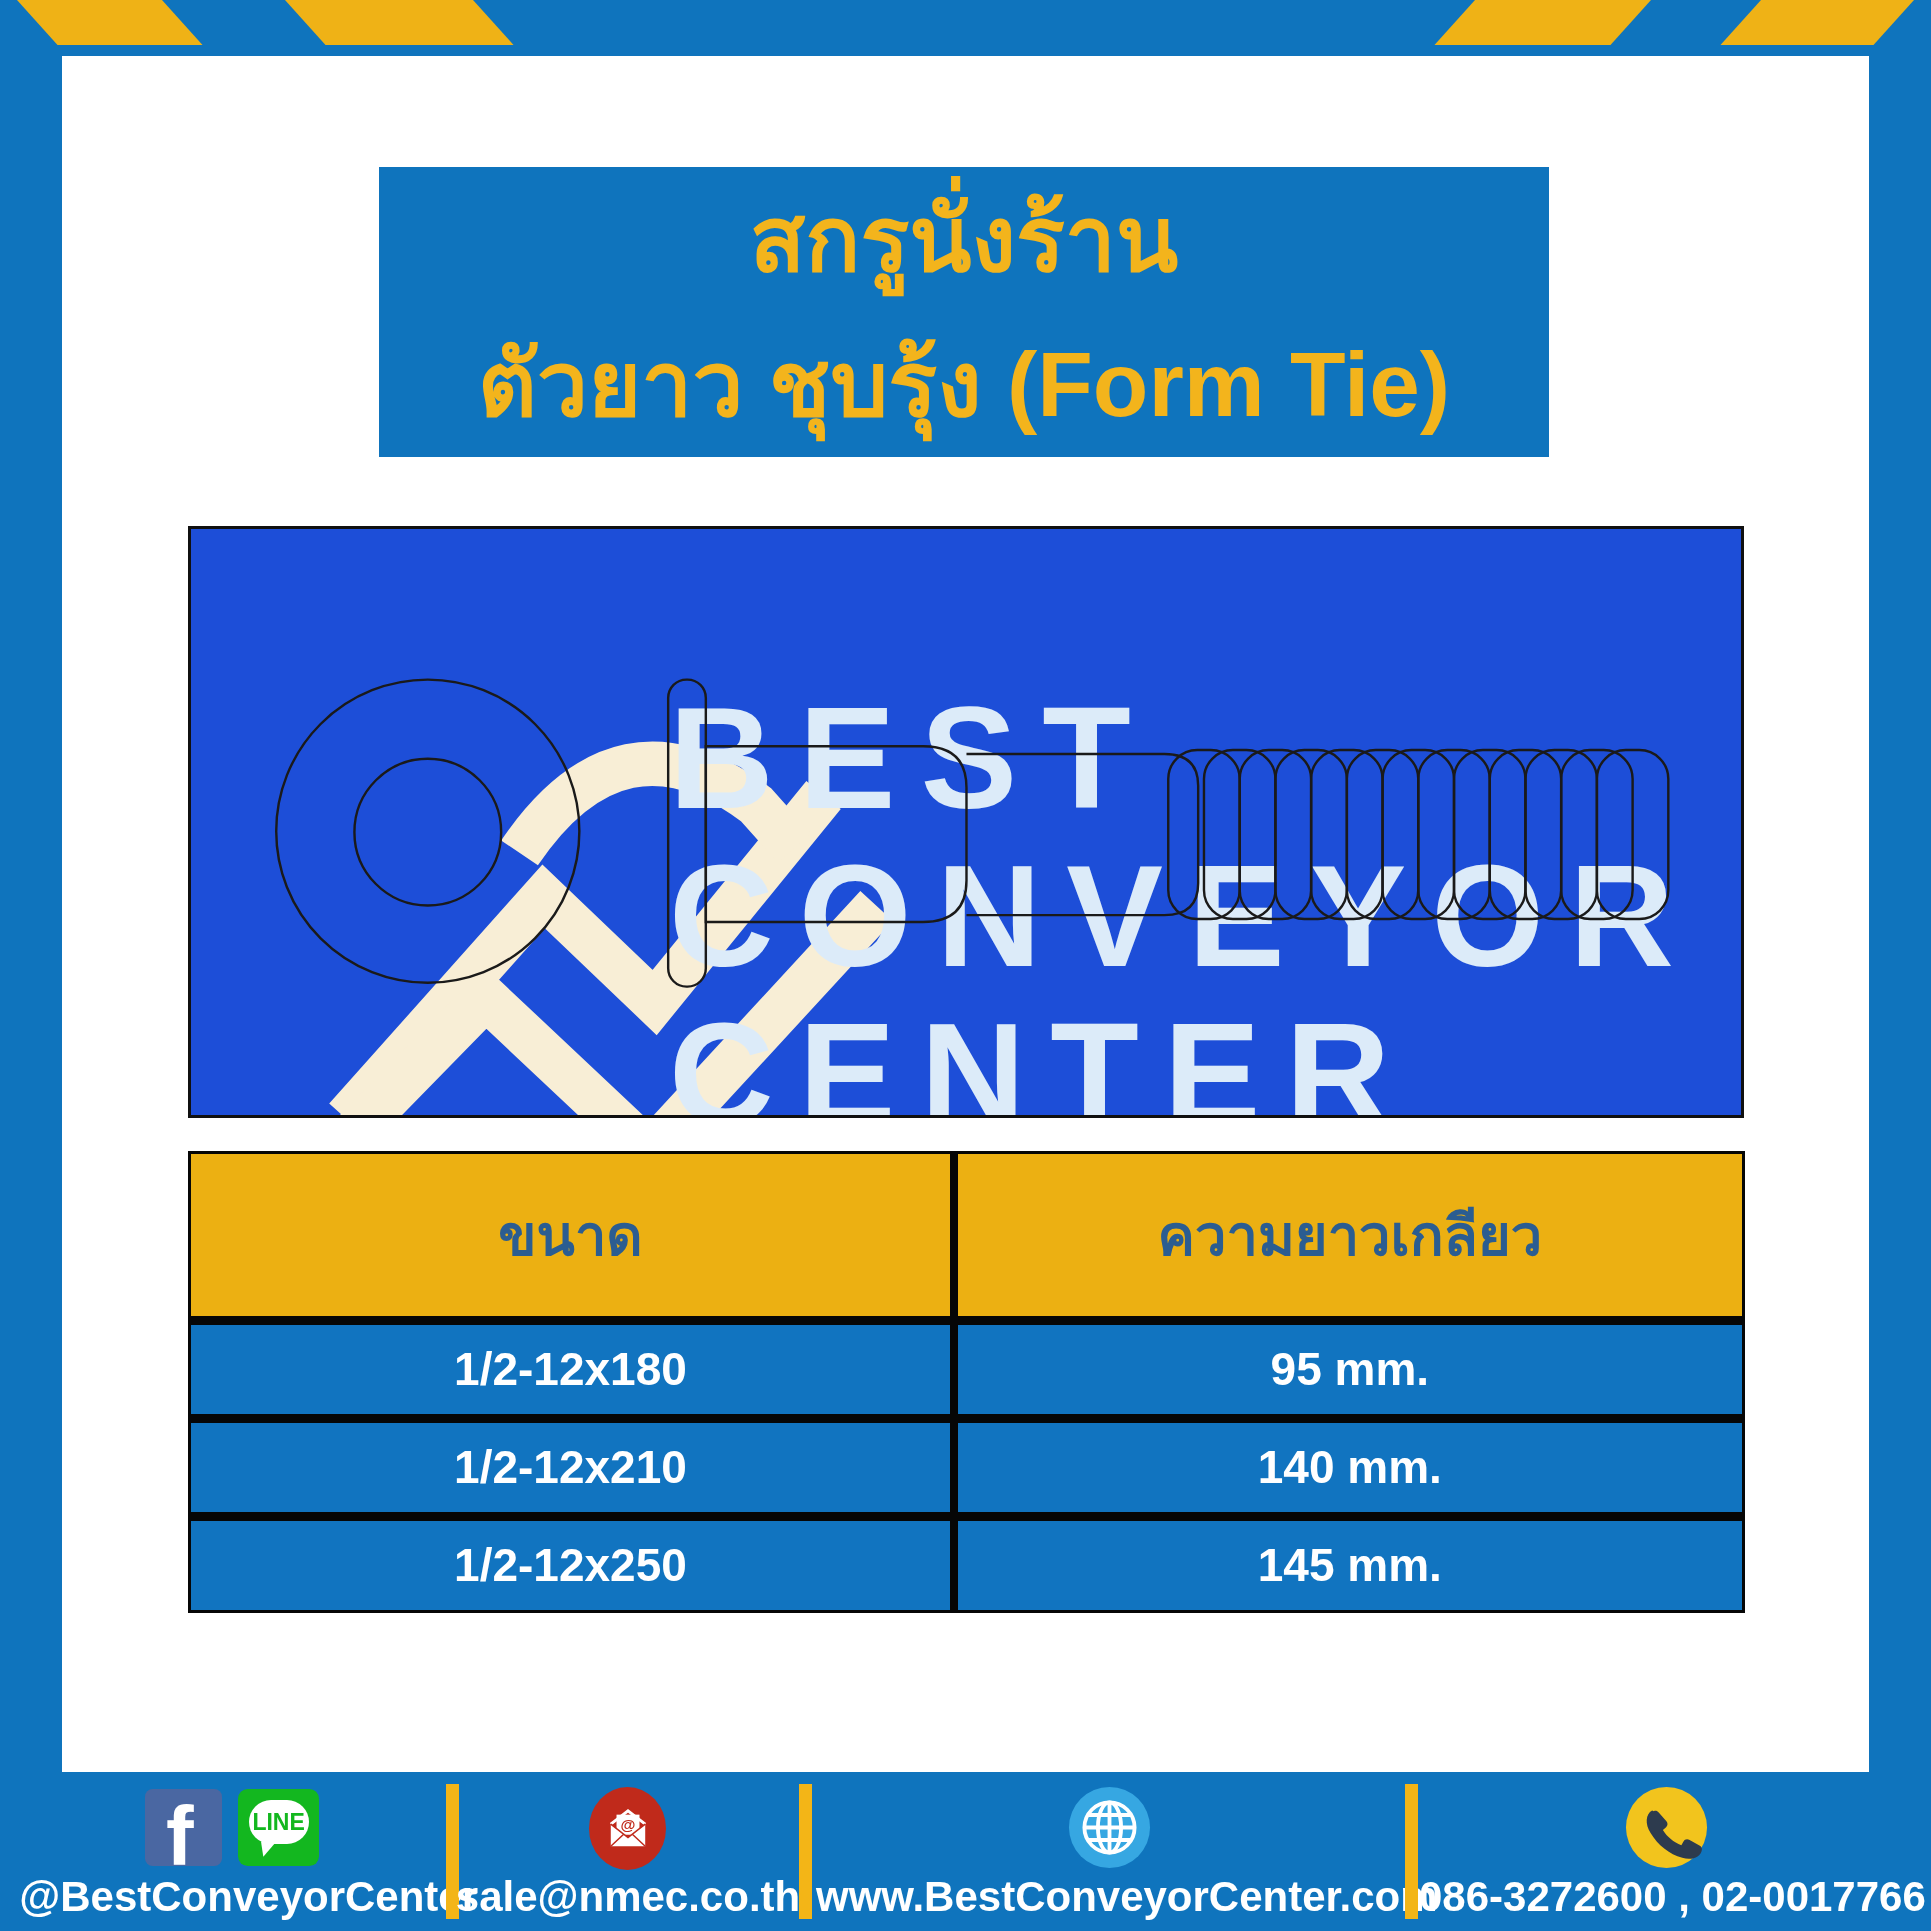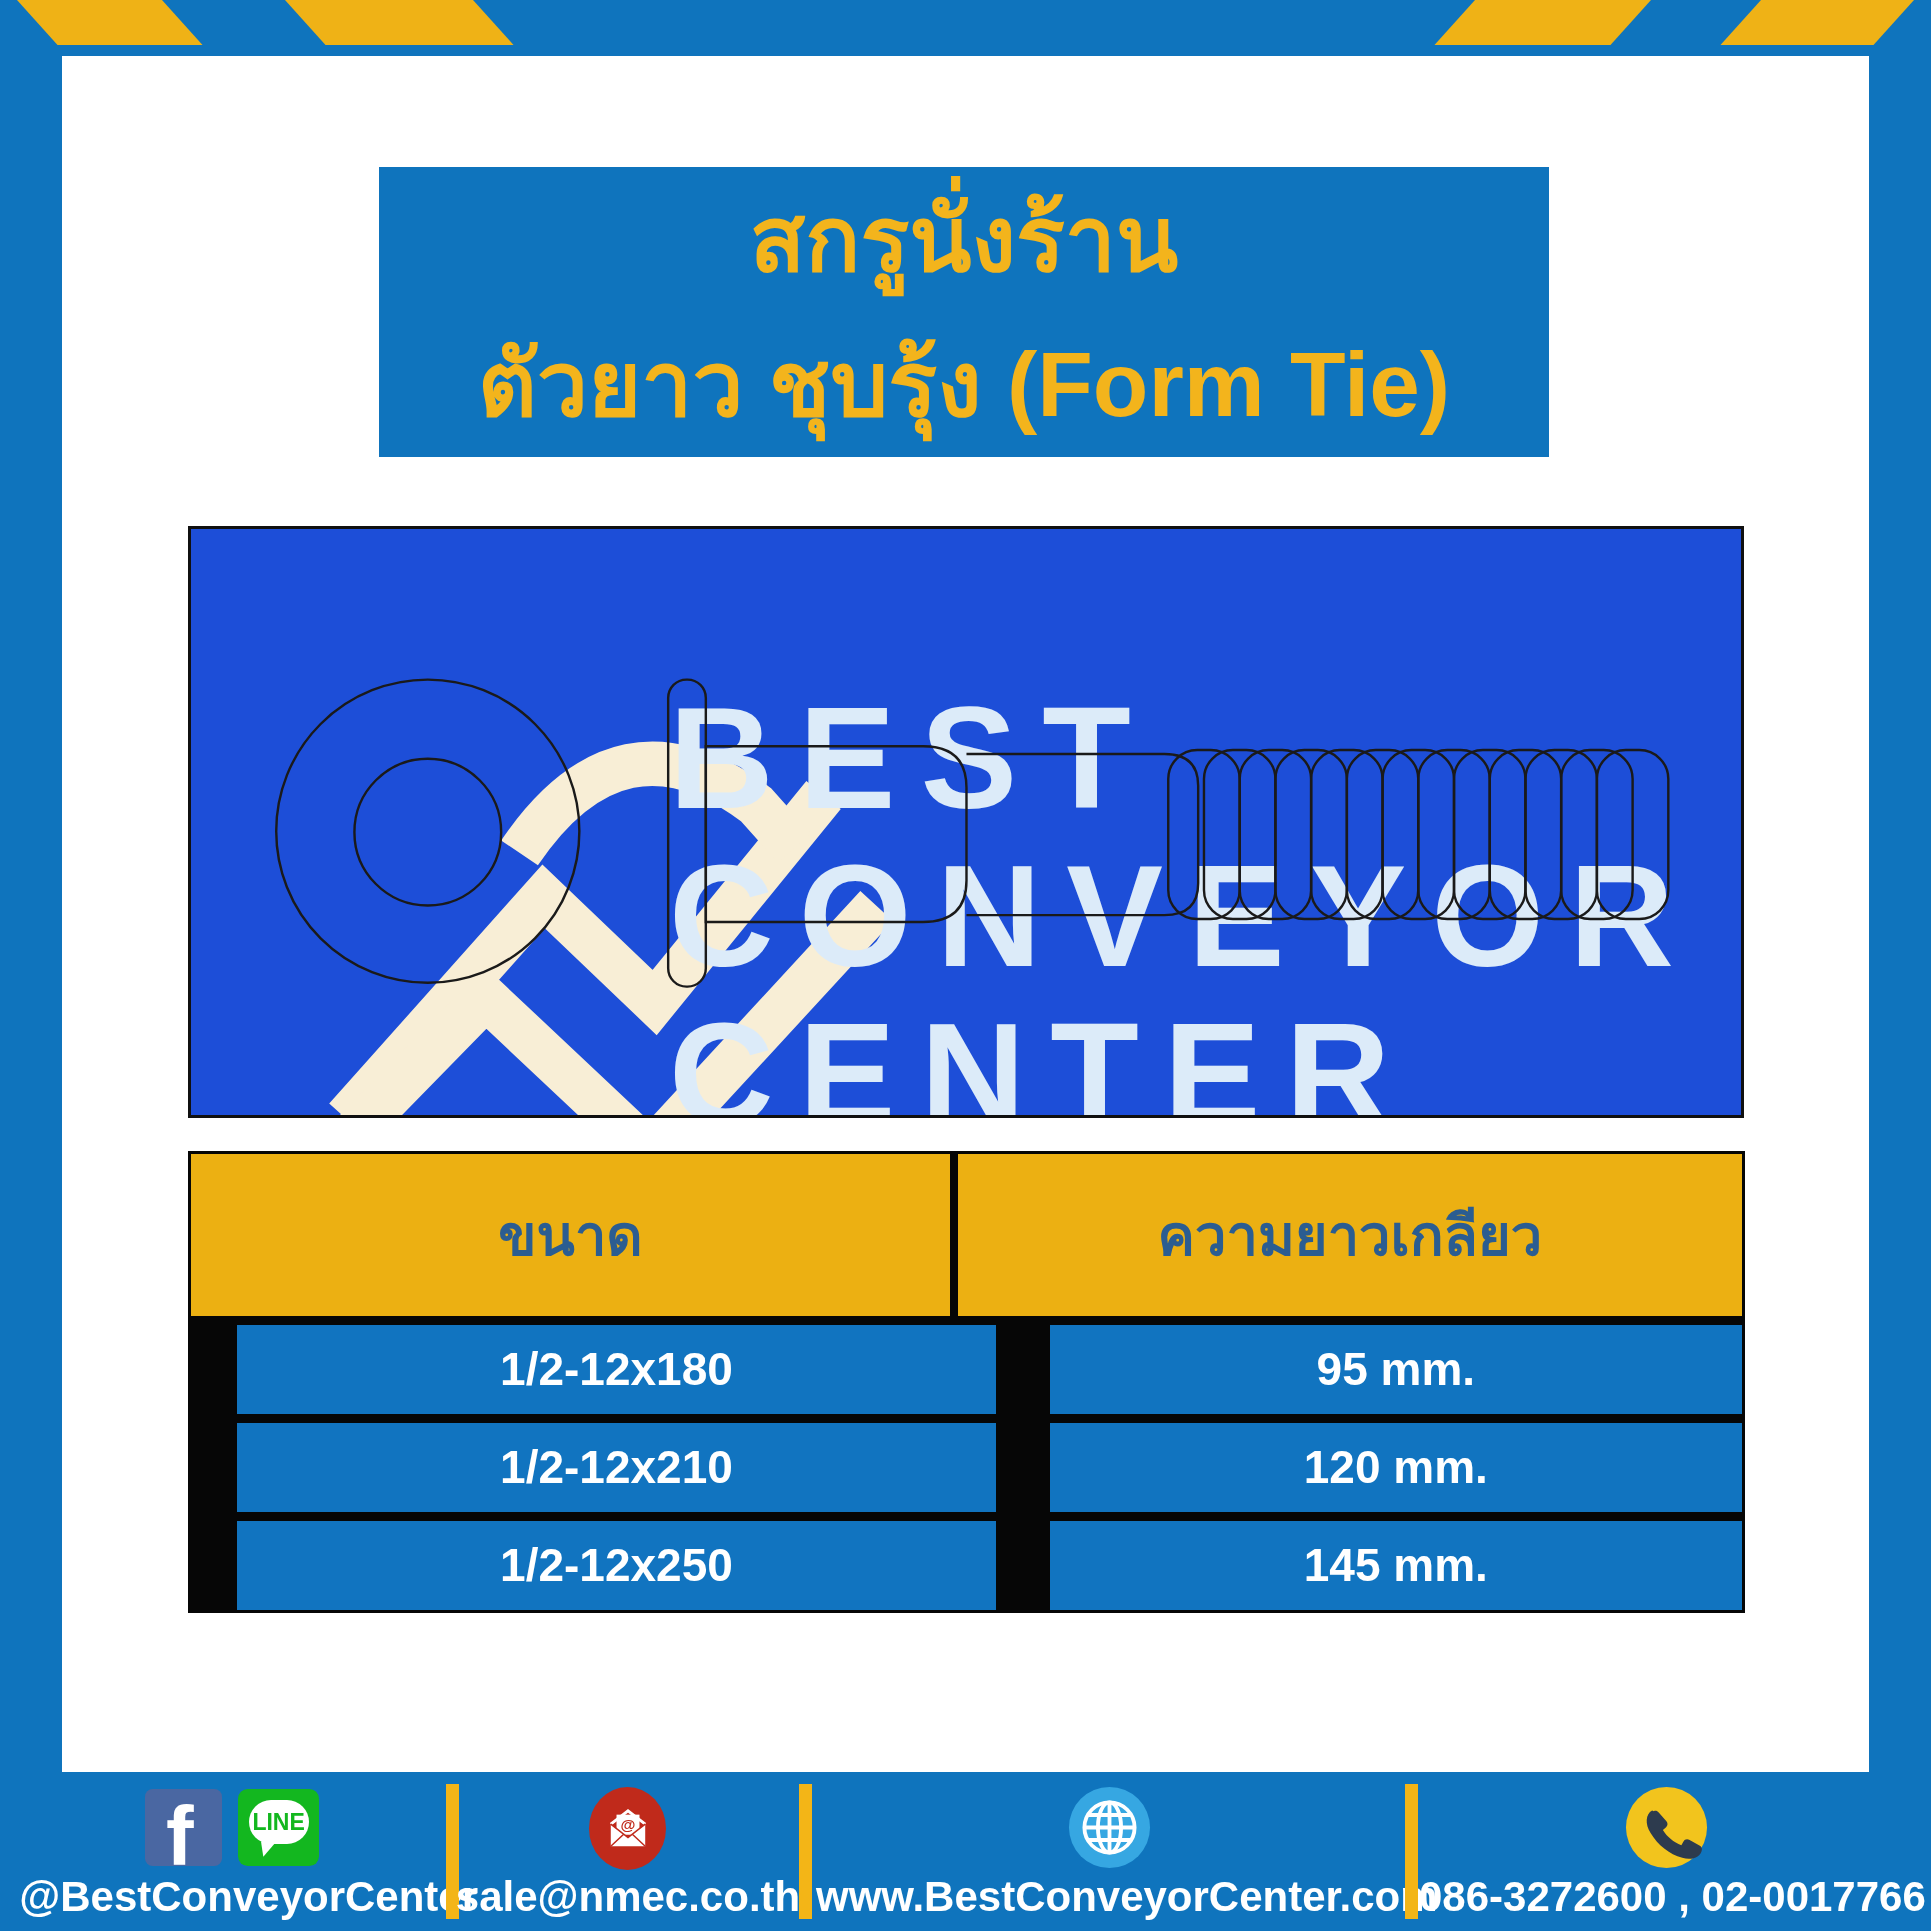--- a/index.html
+++ b/index.html
@@ -30,21 +30,21 @@
 
   
   .spec-table{position:absolute;left:188px;top:1151px;width:1557px;height:462px;background:#060606;
               box-sizing:border-box;padding:3px;display:flex;flex-direction:column;gap:8.7px;}
   .t-header{display:flex;gap:7.7px;height:162px;flex:0 0 162px;}
   .t-row{display:flex;gap:7.7px;flex:1;}
   .t-cell{display:flex;align-items:center;justify-content:center;}
   .t-cell-l{width:759px;flex:0 0 759px;}
   .t-cell-r{flex:1;}
   .t-head-cell{background:#ecb012;color:#2b5d91;font-weight:bold;font-size:56px;}
-  .t-data-cell{background:#1174c0;color:#ffffff;font-weight:600;font-size:46px;margin-left:46px;}
+  .t-data-cell{background:#1174c0;color:#ffffff;font-weight:600;font-size:46px;}
 
   
   .footer{position:absolute;left:0;top:1772px;width:1931px;height:159px;background:#0f74bd;}
   .f-divider{position:absolute;top:11.6px;width:12.6px;height:135px;background:#f3b517;}
   .fd1{left:446px;} .fd2{left:799px;} .fd3{left:1405px;}
   .f-text{position:absolute;top:98px;height:54px;line-height:54px;color:#fff;font-weight:bold;
           font-size:42px;text-align:center;white-space:nowrap;}
   .ft1{left:19.3px;width:425px;} .ft2{left:454px;width:348px;}
   .ft3{left:816px;width:584px;} .ft4{left:1419px;width:497px;}
 
@@ -127,21 +127,21 @@
     <div class="t-header">
       <div class="t-cell t-cell-l t-head-cell">ขนาด</div>
       <div class="t-cell t-cell-r t-head-cell">ความยาวเกลียว</div>
     </div>
     <div class="t-row">
       <div class="t-cell t-cell-l t-data-cell">1/2-12x180</div>
       <div class="t-cell t-cell-r t-data-cell">95 mm.</div>
     </div>
     <div class="t-row">
       <div class="t-cell t-cell-l t-data-cell">1/2-12x210</div>
-      <div class="t-cell t-cell-r t-data-cell">120 mm.</div>
+      <div class="t-cell t-cell-r t-data-cell">140 mm.</div>
     </div>
     <div class="t-row">
       <div class="t-cell t-cell-l t-data-cell">1/2-12x250</div>
       <div class="t-cell t-cell-r t-data-cell">145 mm.</div>
     </div>
   </div>
 
   <div class="footer">
 
     <div class="fb-icon">

